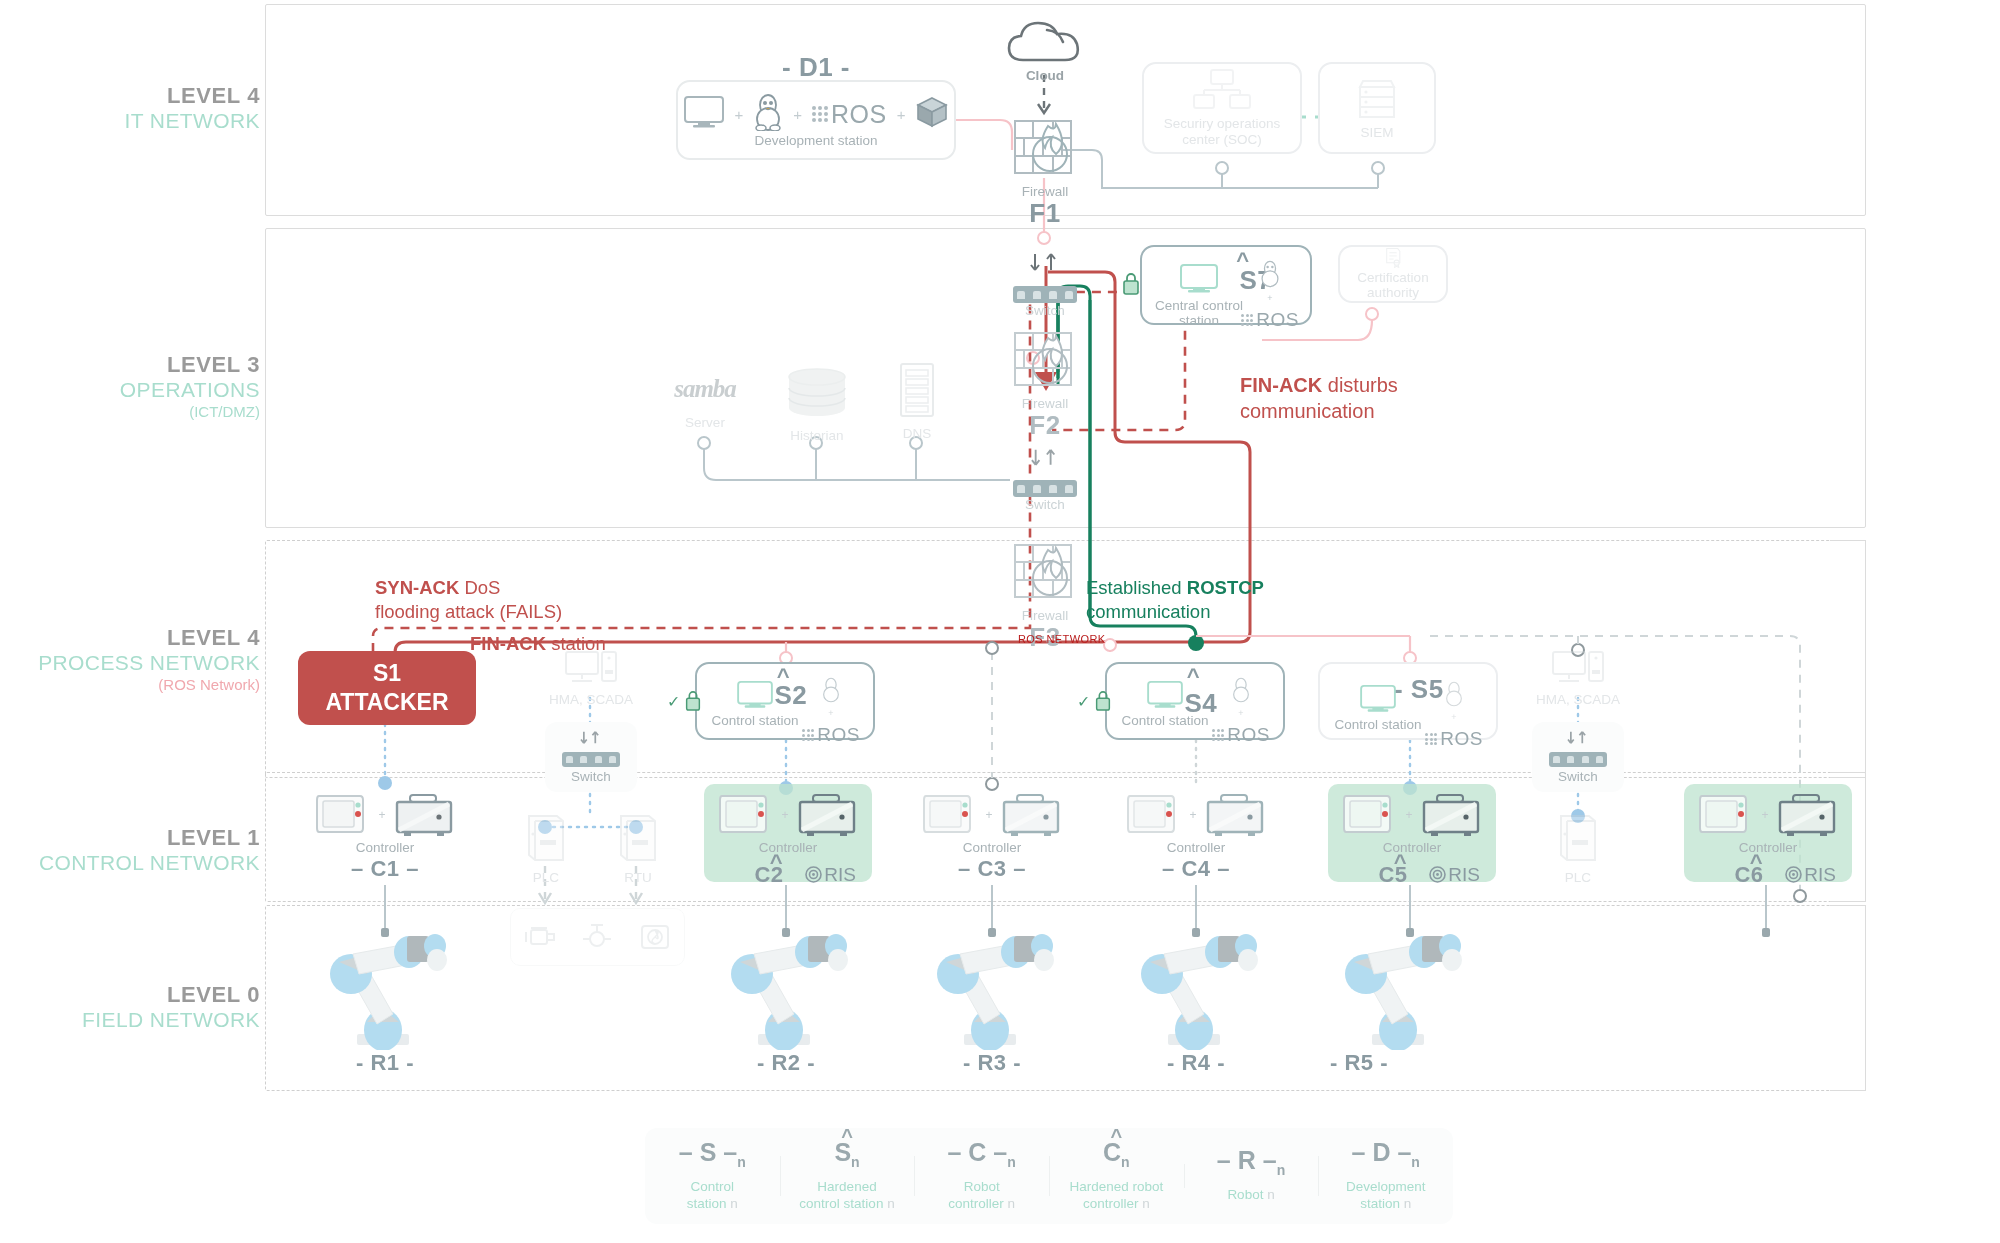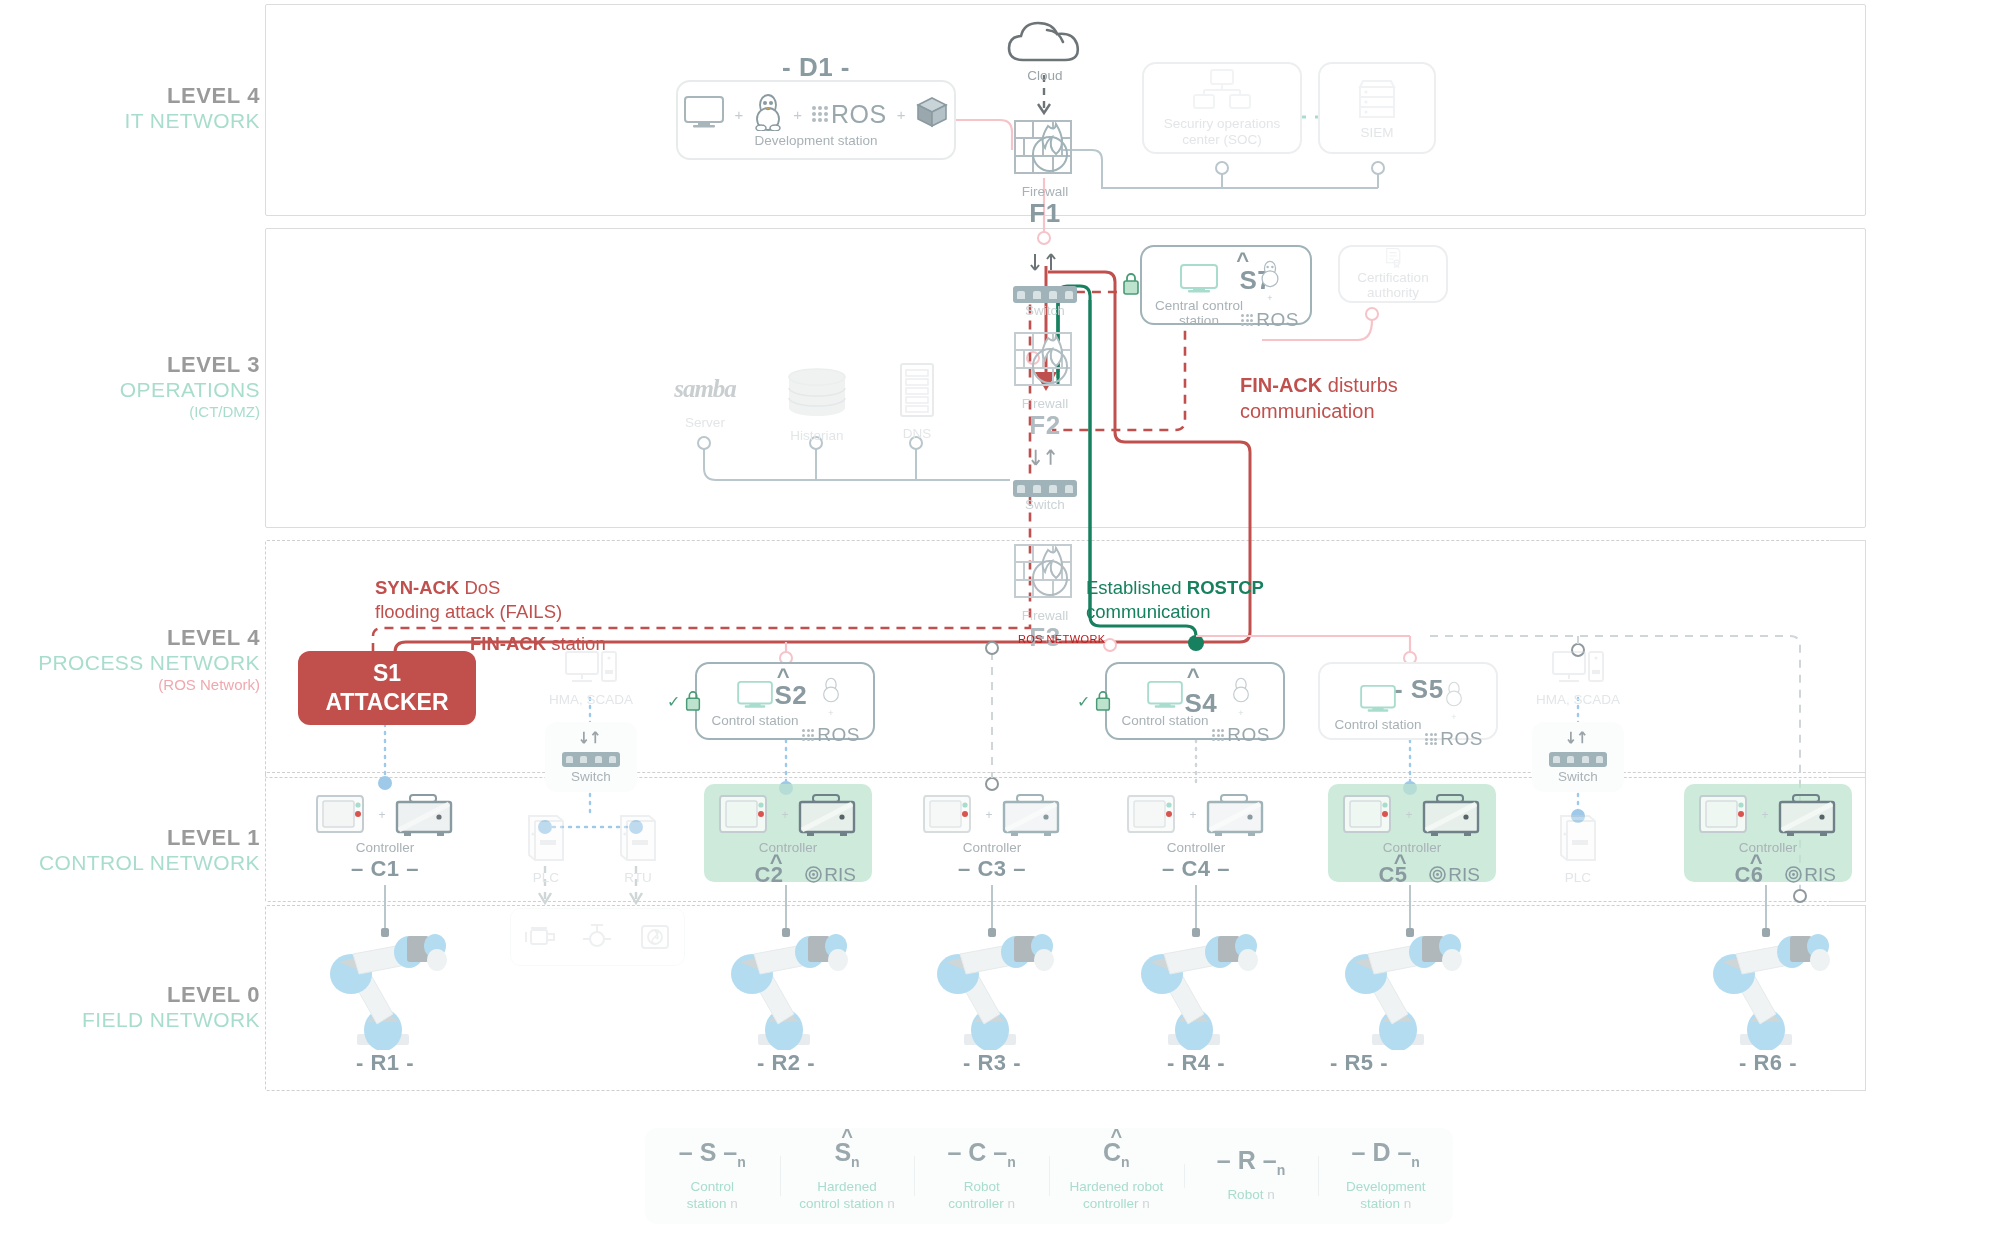--- a/index.html
+++ b/index.html
@@ -296,21 +296,21 @@
         <svg width="34" height="34" viewBox="0 0 34 34">
             <path d="M17 3 L31 10 L17 17 L3 10 Z" fill="#c9d4d8" stroke="#8a9aa1" stroke-width="1.6"></path>
             <path d="M3 10 L3 24 L17 31 L17 17 Z" fill="#9aa8ad" stroke="#8a9aa1" stroke-width="1.6"></path>
             <path d="M31 10 L31 24 L17 31 L17 17 Z" fill="#b4c1c6" stroke="#8a9aa1" stroke-width="1.6"></path>
           </svg>
       </span>
     </div>
     <div class="cap" style="position:absolute; bottom:9px; left:0; right:0;">Development station</div>
   </div>
 
-  <div class="abs" style="left:1000px; top:18px; width:90px; text-align:center;">
+  <div class="abs" style="left:1000px; top:18px; width:90px; text-align:center;font-weight:bold;">
     <svg width="84" height="46" viewBox="0 0 84 46">
         <path d="M20 42 Q6 42 6 30 Q6 19 18 18 Q21 5 35 5 Q50 5 54 16 Q70 14 74 26 Q78 42 62 42 Z" fill="#fff" stroke="#6c7478" stroke-width="2.6"></path>
         <path d="M44 12 Q56 13 60 24" fill="none" stroke="#6c7478" stroke-width="2.6" stroke-linecap="round"></path>
       </svg>
     <div class="cap" style="color:#9aa3a7;">Cloud</div>
   </div>
 
   <div class="abs" style="left:1008px; top:118px; width:74px; text-align:center;">
     <svg width="66" height="62" viewBox="0 0 66 62">
       <rect x="3" y="3" width="56" height="52" fill="none" stroke="#b0bcc1" stroke-width="2"></rect>
@@ -949,36 +949,20 @@
       <ellipse cx="36" cy="44" rx="21" ry="20" fill="#b3dcf0"></ellipse>
       <path d="M24 32 L46 26 L52 44 Z" fill="#cfd6d8"></path>
       <path d="M38 24 L92 14 L96 34 L44 44 Z" fill="#f0f3f4" stroke="#e6eaeb" stroke-width="1"></path>
       <ellipse cx="94" cy="22" rx="15" ry="16" fill="#b3dcf0"></ellipse>
       <rect x="92" y="6" width="22" height="26" rx="3" fill="#b0b8bb"></rect>
       <ellipse cx="120" cy="16" rx="11" ry="12" fill="#b3dcf0"></ellipse>
       <ellipse cx="122" cy="30" rx="10" ry="11" fill="#eef2f3"></ellipse>
     </svg>
     <div class="code small" style="margin-top:-4px;">- R5 -</div>
   </div>
-  <div class="abs" style="left:1688px; top:930px; width:160px; text-align:center;">
-    <svg width="140" height="120" viewBox="0 0 140 120">
-      <rect x="42" y="104" width="52" height="11" rx="2" fill="#e8ecee"></rect>
-      <ellipse cx="68" cy="100" rx="19" ry="21" fill="#b3dcf0"></ellipse>
-      <path d="M52 92 L66 78 L84 92 Z" fill="#cfd6d8"></path>
-      <path d="M36 48 L62 94 L78 84 L52 38 Z" fill="#f0f3f4" stroke="#e6eaeb" stroke-width="1"></path>
-      <ellipse cx="36" cy="44" rx="21" ry="20" fill="#b3dcf0"></ellipse>
-      <path d="M24 32 L46 26 L52 44 Z" fill="#cfd6d8"></path>
-      <path d="M38 24 L92 14 L96 34 L44 44 Z" fill="#f0f3f4" stroke="#e6eaeb" stroke-width="1"></path>
-      <ellipse cx="94" cy="22" rx="15" ry="16" fill="#b3dcf0"></ellipse>
-      <rect x="92" y="6" width="22" height="26" rx="3" fill="#b0b8bb"></rect>
-      <ellipse cx="120" cy="16" rx="11" ry="12" fill="#b3dcf0"></ellipse>
-      <ellipse cx="122" cy="30" rx="10" ry="11" fill="#eef2f3"></ellipse>
-    </svg>
-    <div class="code small" style="margin-top:-4px;">- R6 -</div>
-  </div>
 
   <div class="legend" style="left:645px; top:1128px; width:808px; height:96px;">
     <div class="leg-item">
       <div class="leg-sym">– <span>S</span> –<sub>n</sub></div>
       <div class="leg-txt"><span>Control</span><br><span>station </span><span class="n">n</span></div>
     </div>
     <div class="leg-item">
       <div class="leg-sym"><span class="leg-hat">^</span><span>S</span><sub>n</sub></div>
       <div class="leg-txt"><span>Hardened</span><br><span>control station </span><span class="n">n</span></div>
     </div>

